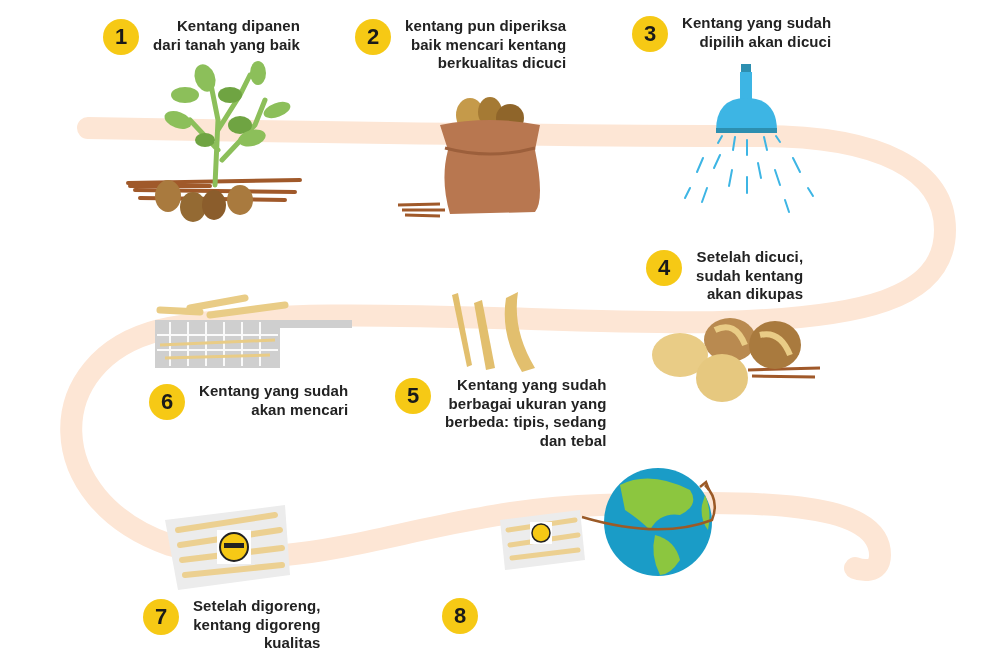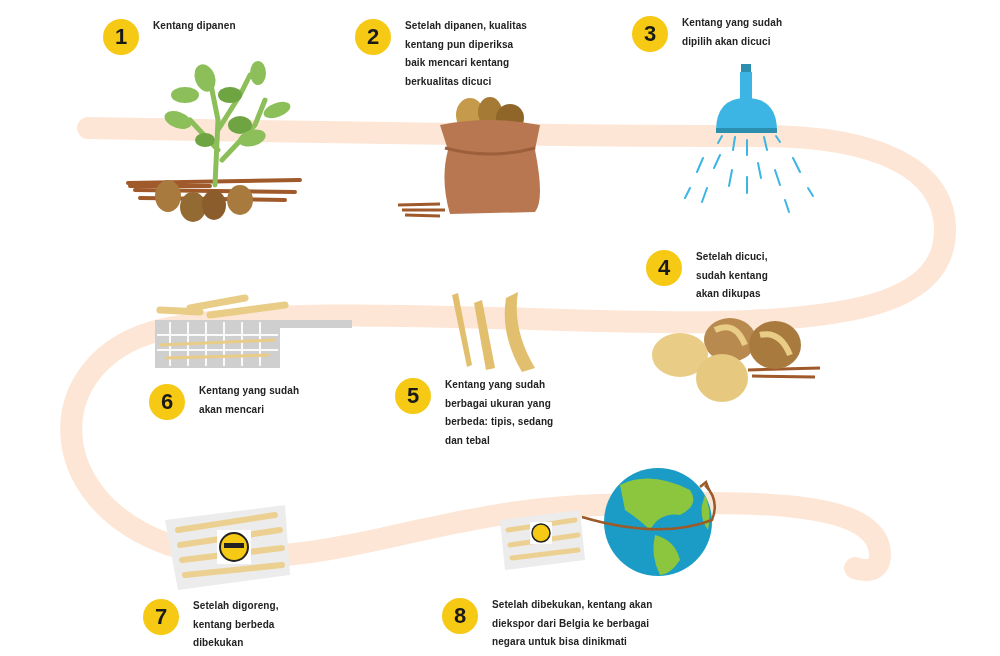--- a/index.html
+++ b/index.html
@@ -5,22 +5,22 @@
   html, body { margin: 0; padding: 0; background: #ffffff; }
   body { width: 1000px; height: 656px; position: relative; overflow: hidden;
          font-family: "Liberation Sans", "DejaVu Sans", sans-serif; }
   .path-layer { position: absolute; left: 0; top: 0; width: 1000px; height: 656px; }
   .art { position: absolute; left: 0; top: 0; width: 1000px; height: 656px; pointer-events: none; }
   .step { position: absolute; display: flex; align-items: flex-start; }
   .badge { width: 36px; height: 36px; border-radius: 50%; background: #f6c915;
            color: #1a1a1a; font-weight: 700; font-size: 22px; display: flex;
            align-items: center; justify-content: center; flex: 0 0 36px;
            margin-right: 14px; margin-top: 2px; }
-  .text { color: #222222; font-weight: 700; font-size: 10px; line-height: 18.5px;
-          letter-spacing: 0.1px; }
+  .text { color: #222222; font-weight: 700; font-size: 15px; line-height: 18.5px;
+          letter-spacing: 0.1px; text-align: right; }
   .text span { display: block; white-space: nowrap; }
 </style>
 </head>
 <body>
 
 <svg class="path-layer" viewBox="0 0 1000 656">
   <path d="M 88 128 C 300 132, 560 136, 760 136 C 880 136, 945 170, 945 230
            C 945 300, 860 318, 720 322 C 560 326, 300 300, 160 330
            C 40 360, 40 500, 170 545 C 300 585, 420 510, 600 505
            C 760 500, 880 500, 880 555 C 880 575, 860 570, 855 568" fill="none" stroke="#fde6d5" stroke-width="22" stroke-linecap="round"></path>
@@ -140,27 +140,27 @@
     <path d="M705 495 Q712 510 708 530 Q700 520 702 505 Z" fill="#8cc63f"></path>
     <path d="M582 517 Q660 540 712 520 Q720 500 705 485" stroke="#9b5a27" stroke-width="2.5" fill="none"></path>
     <path d="M700 487 L706 482 L709 490" stroke="#9b5a27" stroke-width="2.5" fill="none"></path>
   </g>
 </svg>
 
 <div class="step" style="left:103px; top:17px;">
   <div class="badge">1</div>
   <div class="text">
     <span>Kentang dipanen</span>
+    <span>dari tanah yang baik</span>
   </div>
 </div>
 
 <div class="step" style="left:355px; top:17px;">
   <div class="badge">2</div>
   <div class="text">
-    <span>Setelah dipanen, kualitas</span>
     <span>kentang pun diperiksa</span>
     <span>baik mencari kentang</span>
     <span>berkualitas dicuci</span>
   </div>
 </div>
 
 <div class="step" style="left:632px; top:14px;">
   <div class="badge">3</div>
   <div class="text">
     <span>Kentang yang sudah</span>
@@ -192,25 +192,20 @@
   <div class="text">
     <span>Kentang yang sudah</span>
     <span>akan mencari</span>
   </div>
 </div>
 
 <div class="step" style="left:143px; top:597px;">
   <div class="badge">7</div>
   <div class="text">
     <span>Setelah digoreng,</span>
-    <span>kentang berbeda</span>
-    <span>dibekukan</span>
+    <span>kentang digoreng</span>
+    <span>kualitas</span>
   </div>
 </div>
 
 <div class="step" style="left:442px; top:596px;">
   <div class="badge">8</div>
-  <div class="text">
-    <span>Setelah dibekukan, kentang akan</span>
-    <span>diekspor dari Belgia ke berbagai</span>
-    <span>negara untuk bisa dinikmati</span>
-  </div>
 </div>
 
 </body></html>

